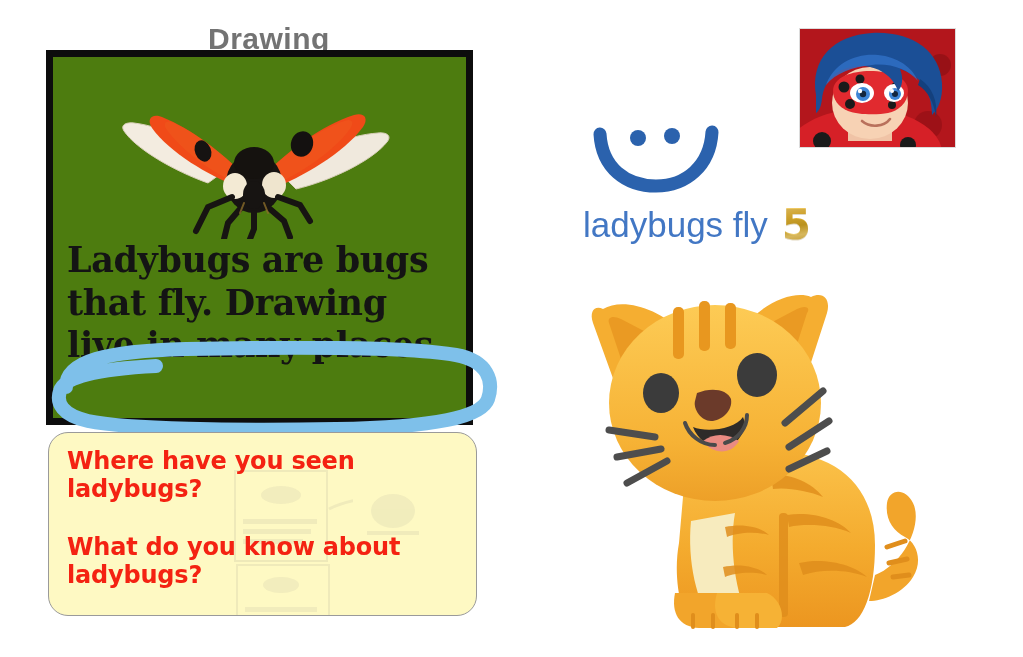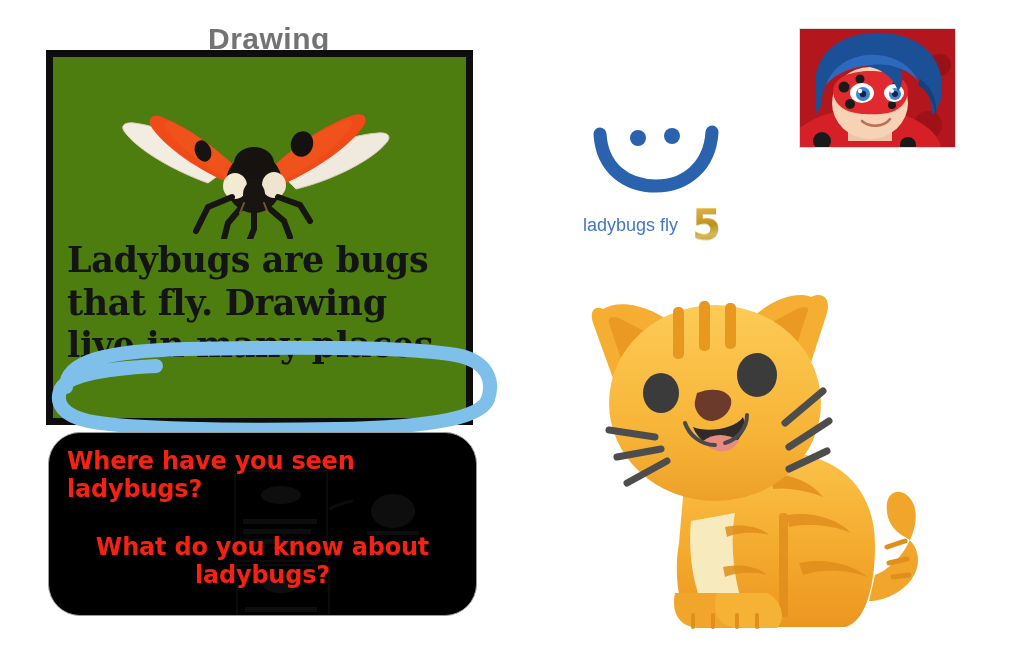--- a/index.html
+++ b/index.html
@@ -91,44 +91,43 @@
     pointer-events: none;
   }
 
   
   .question-card {
     position: absolute;
     left: 48px;
     top: 432px;
     width: 429px;
     height: 184px;
-    background: #000000;
+    background: #fef9c3;
     border: 1px solid #9a9a9a;
-    border-radius: 32px;
+    border-radius: 20px;
     box-sizing: border-box;
     padding: 14px 18px 10px 18px;
     overflow: hidden;
   }
   .q-ghost {
     position: absolute;
     opacity: 0.10;
     pointer-events: none;
   }
   .q-text {
     position: relative;
     font-family: "DejaVu Sans", "Liberation Sans", sans-serif;
     font-size: 24px;
     font-weight: bold;
     color: #f42212;
     line-height: 1.17;
     letter-spacing: -0.2px;
   }
   .q-text.second {
     margin-top: 30px;
-    text-align: center;
   }
 
   
   .smiley {
     position: absolute;
     left: 586px;
     top: 116px;
     width: 140px;
     height: 78px;
   }
@@ -137,21 +136,21 @@
   .fly-line {
     position: absolute;
     left: 583px;
     top: 204px;
     display: flex;
     align-items: center;
     gap: 14px;
   }
   .fly-text {
     font-family: "Liberation Sans", sans-serif;
-    font-size: 18px;
+    font-size: 35px;
     color: #4277c4;
     white-space: nowrap;
   }
   .gold-five {
     font-family: "DejaVu Sans", sans-serif;
     font-size: 42px;
     font-weight: bold;
     line-height: 1;
     background: linear-gradient(170deg, #f6d98b 0%, #e7b93e 28%, #caa023 52%, #f0d278 72%, #c99a1c 100%);
     -webkit-background-clip: text;

